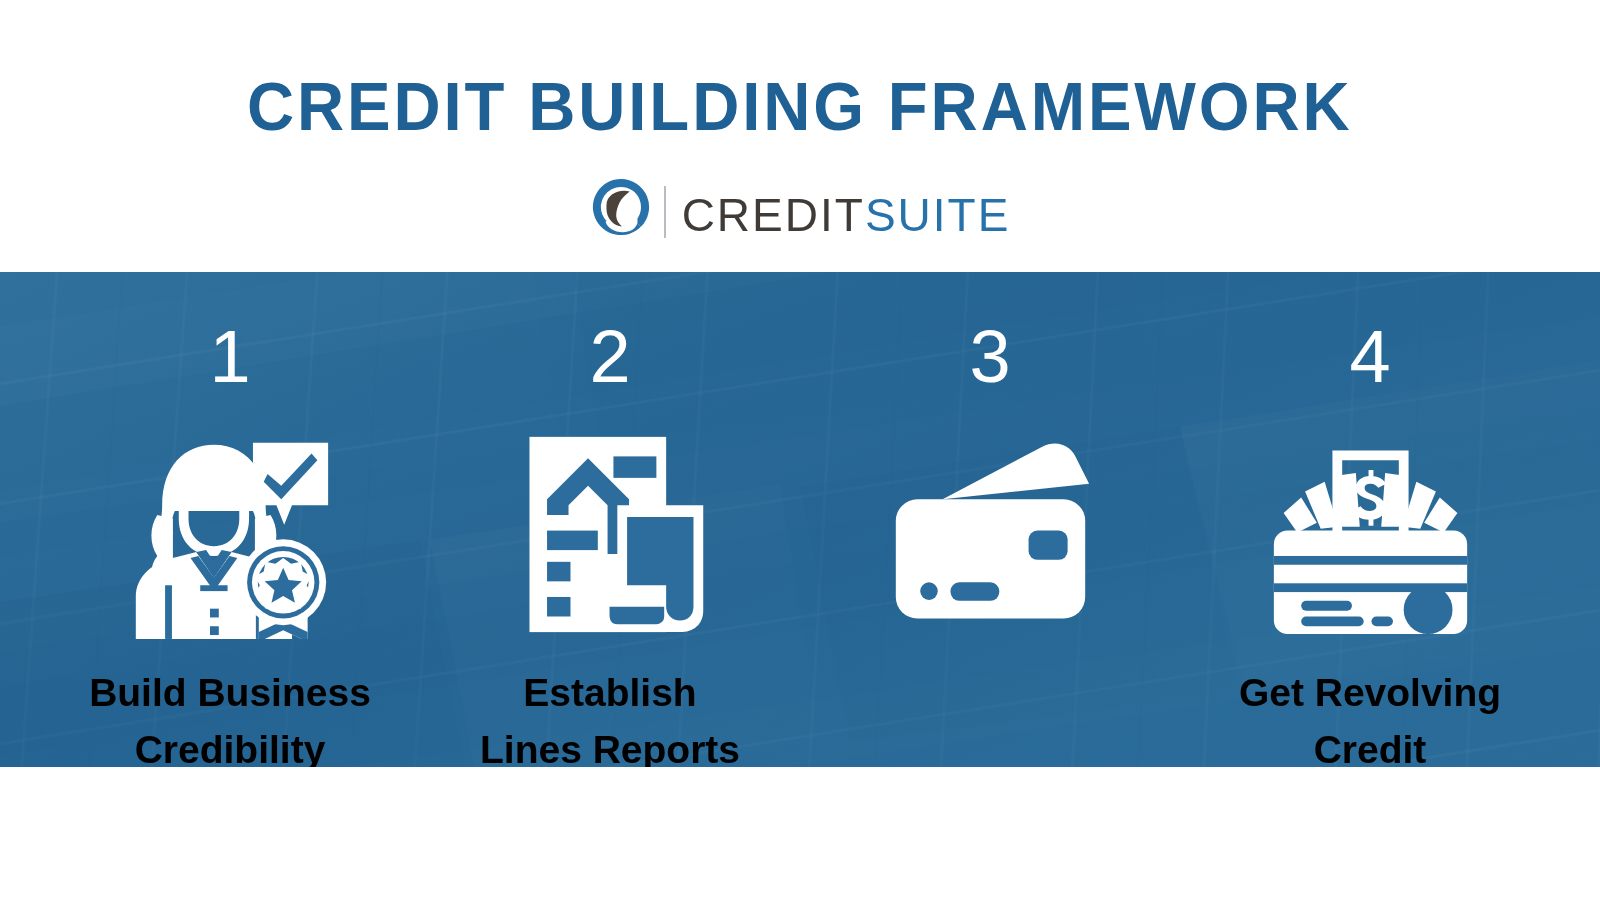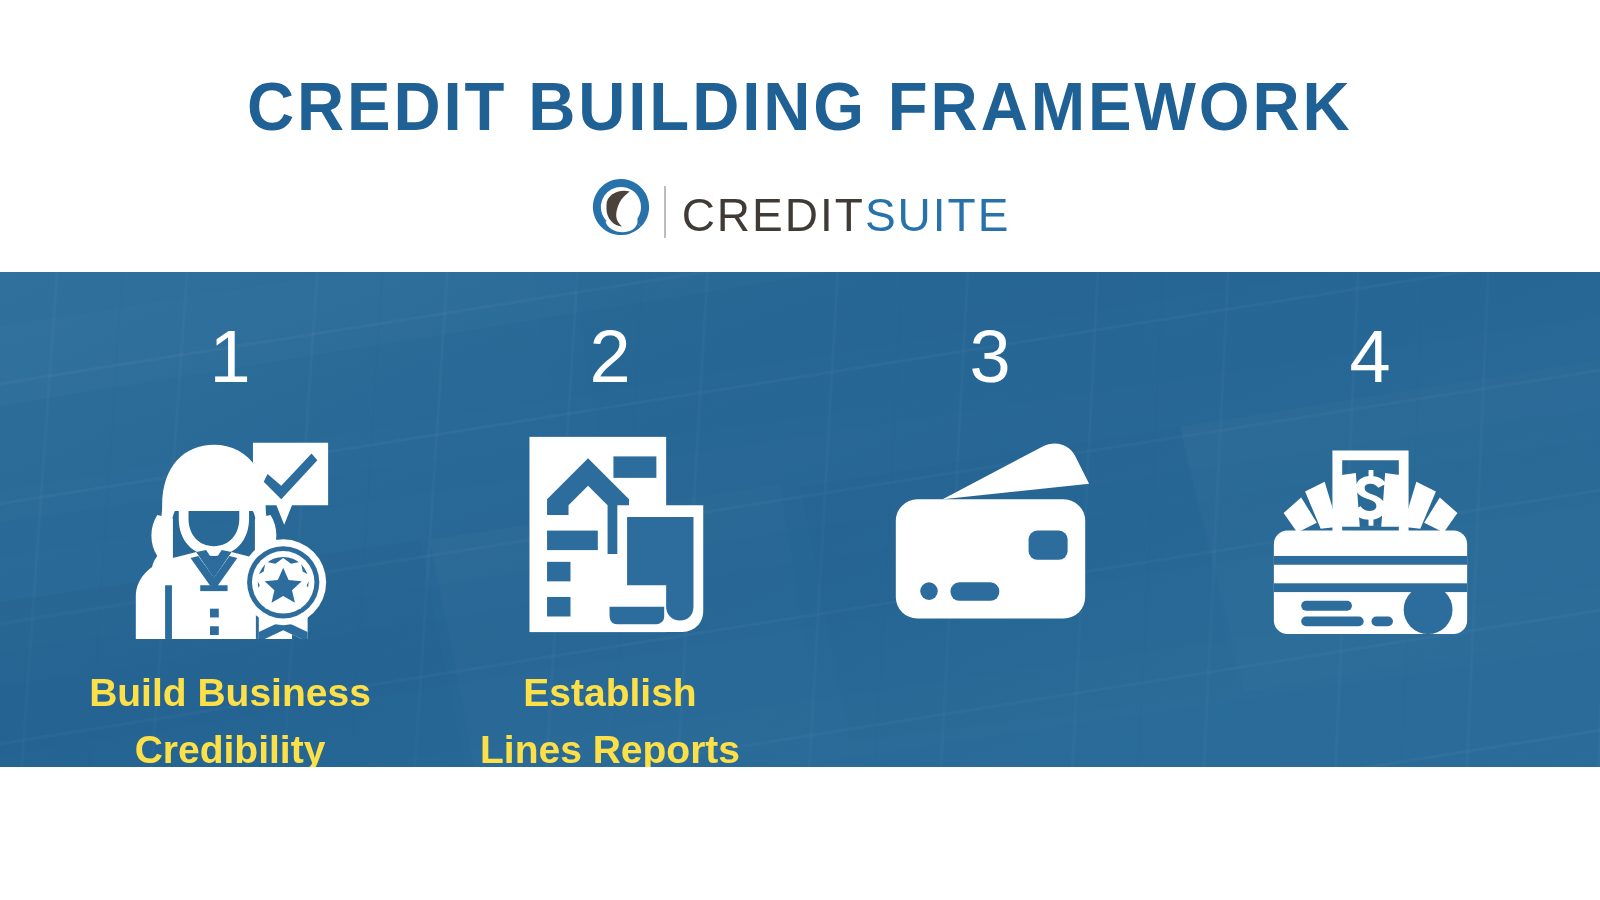--- a/index.html
+++ b/index.html
@@ -127,21 +127,21 @@
     align-items: center;
     justify-content: center;
   }
   .step-icon svg { display: block; }
   .step-label {
     margin-top: 24px;
     font-family: "Liberation Sans", sans-serif;
     font-weight: bold;
     font-size: 39px;
     line-height: 1.45;
-    color: #fde047;
+    color: #000000;
     text-align: center;
     max-width: 330px;
     white-space: pre-line;
   }
 </style>
 </head>
 <body>
 
 <div class="page">
 
@@ -408,17 +408,19 @@
               <rect x="6" y="158" width="198" height="9" fill="#2c6d9d"></rect>
 
               <rect x="34" y="176" width="52" height="10" rx="5" ry="5" fill="#2c6d9d"></rect>
               <rect x="34" y="192" width="64" height="10" rx="5" ry="5" fill="#2c6d9d"></rect>
               <rect x="106" y="192" width="22" height="10" rx="5" ry="5" fill="#2c6d9d"></rect>
 
               <circle cx="164" cy="185" r="25" fill="#2c6d9d"></circle>
             </g>
           </svg>
         </div>
+        <div class="step-label">Get Revolving
+Credit</div>
       </div>
 
     </div>
   </div>
 </div>
 
 </body></html>

